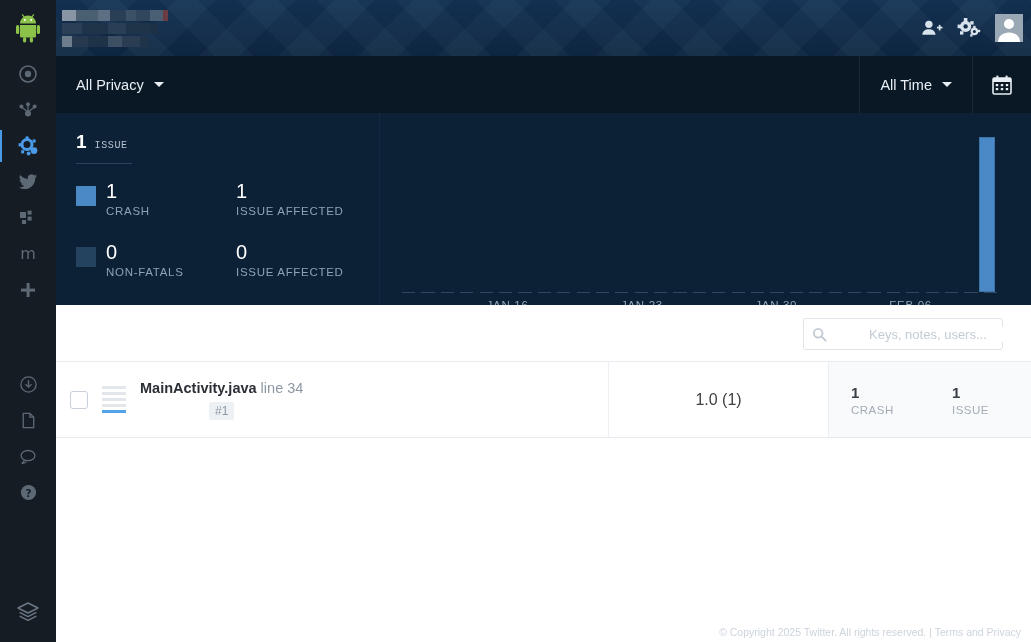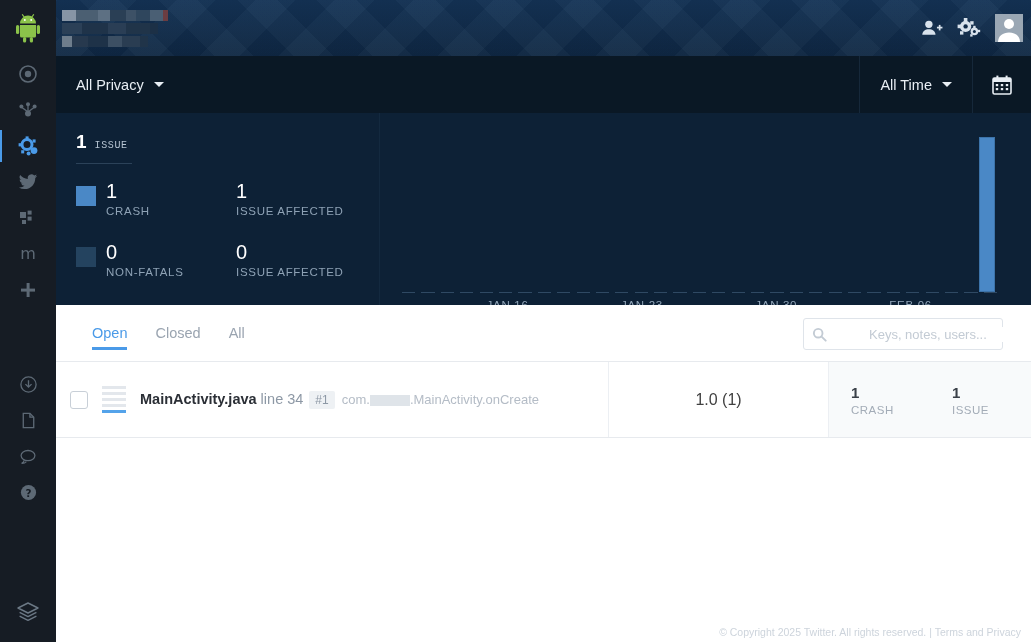--- a/index.html
+++ b/index.html
@@ -174,21 +174,21 @@
     flex: 1 1 auto; display: flex; align-items: center;
     padding-left: 14px; border-right: 1px solid #eceff3;
   }
   .chk {
     width: 18px; height: 18px; border: 1px solid #c8cfd7; border-radius: 3px;
     background: #fff; flex: 0 0 auto; margin-right: 14px;
   }
   .stack-ico { width: 24px; flex: 0 0 auto; margin-right: 14px; }
   .stack-ico i { display: block; height: 3px; background: #e3e7ec; margin-bottom: 3px; }
   .stack-ico i.hl { background: #54a3ea; margin-bottom: 0; }
-  .issue-text { display: flex; flex-direction: row; justify-content: center; gap: 6px; }
+  .issue-text { display: flex; flex-direction: column; justify-content: center; gap: 6px; align-items: center; }
   .issue-title { font-size: 14.5px; color: #8d98a5; }
   .issue-title b { color: #2b2f36; font-weight: bold; }
   .issue-sub { display: flex; align-items: center; gap: 7px; font-size: 13px; color: #b4bcc6; }
   .rank-badge {
     background: #eef1f4; color: #8d98a5; font-size: 12px;
     padding: 2px 6px; border-radius: 2px;
   }
   .sub-redact {
     display: inline-block; width: 40px; height: 11px;
     background: #dfe4e9; vertical-align: middle;
@@ -514,25 +514,20 @@
             <span class="xlabel" style="left: 40.3226%;">JAN 23</span>
             <span class="xlabel" style="left: 62.9032%;">JAN 30</span>
             <span class="xlabel" style="left: 85.4839%;">FEB 06</span>
           </div>
       </div>
     </div>
   </div>
 
   <div class="content">
     <div class="tabsrow">
-      <div id="tabs-host" style="display:flex;align-items:center">
-          <div class="tab active">Open</div>
-          <div class="tab">Closed</div>
-          <div class="tab">All</div>
-        </div>
       <div class="searchbox">
         <span class="search-ico">
           <svg width="15" height="15" viewBox="0 0 16 16">
             <circle cx="6.6" cy="6.6" r="4.6" fill="none" stroke="currentColor" stroke-width="2"></circle>
             <line x1="10.2" y1="10.2" x2="14.6" y2="14.6" stroke="currentColor" stroke-width="2" stroke-linecap="round"></line>
           </svg>
         </span>
         <input class="search-input" type="text" placeholder="Keys, notes, users..." style="">
         <span class="help-ico">
           <svg width="15" height="15" viewBox="0 0 16 16">
@@ -551,21 +546,20 @@
               <i></i>
               <i></i>
               <i></i>
               <i></i>
               <i class="hl"></i>
             </div>
             <div class="issue-text">
               <div class="issue-title"><b>MainActivity.java</b> line 34</div>
               <div class="issue-sub">
                 <span class="rank-badge">#1</span>
-                <span>com.<span class="sub-redact"></span>.MainActivity.onCreate</span>
               </div>
             </div>
           </div>
           <div class="cell-version">1.0 (1)</div>
           <div class="cell-counts">
             <div class="count-block">
               <div class="count-num">1</div>
               <div class="count-cap">CRASH</div>
             </div>
             <div class="count-block">

